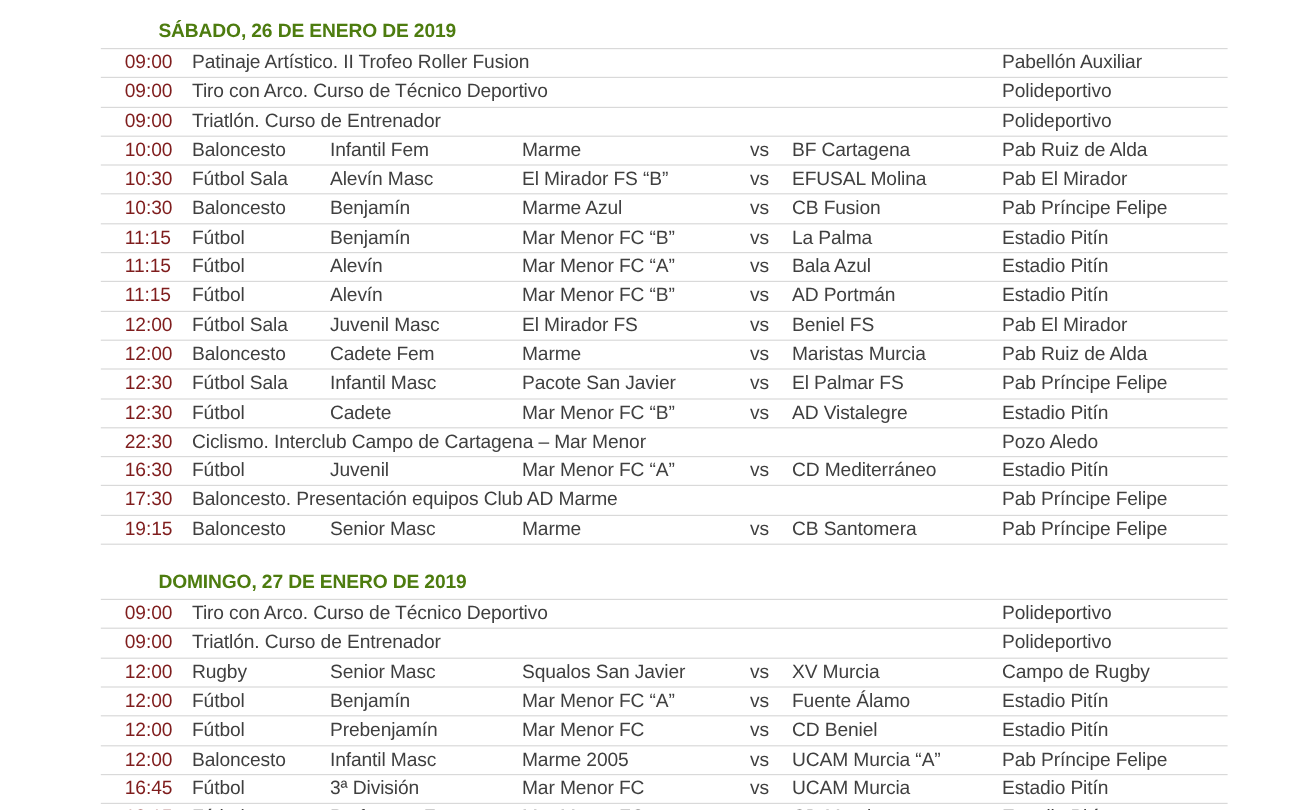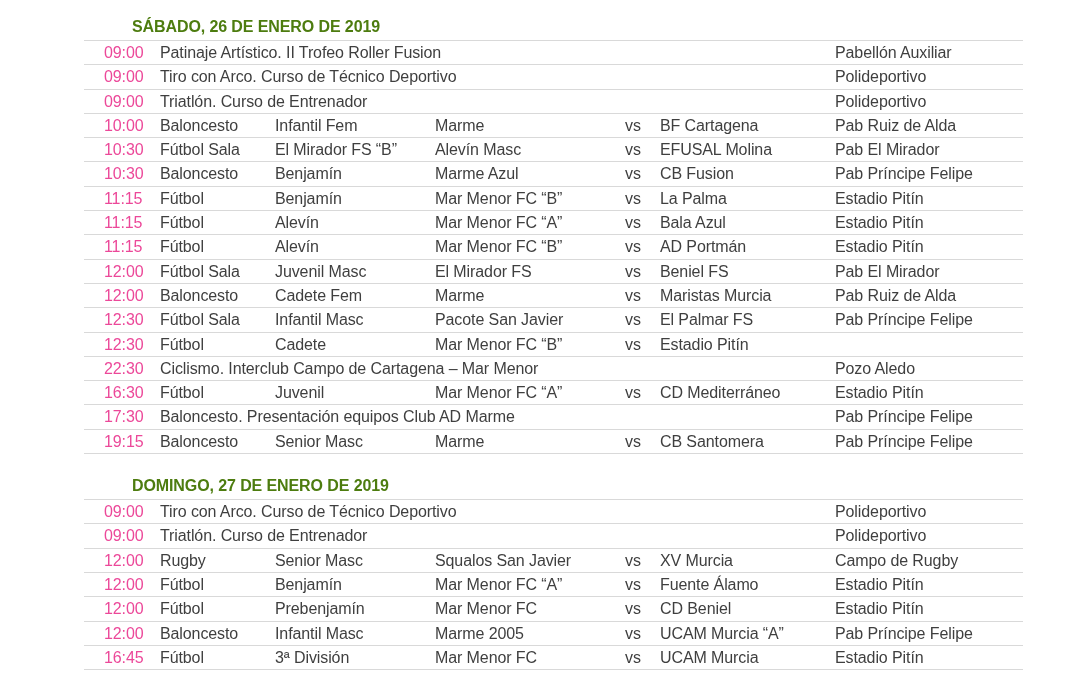--- a/index.html
+++ b/index.html
@@ -16,21 +16,21 @@
     padding-left:48px;white-space:nowrap;
   }
   .day-rows{border-bottom:1px solid #d9d9d9;}
   .row{
     display:grid;border-top:1px solid #d9d9d9;
     height:23.3px;line-height:23.3px;align-items:center;white-space:nowrap;
   }
   .row.match{grid-template-columns:76px 115px 160px 190px 35px 175px 1fr;}
   .row.event{grid-template-columns:76px 675px 1fr;}
   .cell{overflow:visible;}
-  .time{color:#ec4899;padding-left:20px;}
+  .time{color:#7f1d1d;padding-left:20px;}
 </style>
 </head>
 <body>
 
 <div class="doc">
     <div class="day-section">
       <div class="day-title">SÁBADO, 26 DE ENERO DE 2019</div>
       <div class="day-rows">
         <div class="row event">
           <div class="cell time">09:00</div>
@@ -52,22 +52,22 @@
           <div class="cell sport">Baloncesto</div>
           <div class="cell category">Infantil Fem</div>
           <div class="cell home">Marme</div>
           <div class="cell vs">vs</div>
           <div class="cell away">BF Cartagena</div>
           <div class="cell venue">Pab Ruiz de Alda</div>
         </div>
         <div class="row match">
           <div class="cell time">10:30</div>
           <div class="cell sport">Fútbol Sala</div>
+          <div class="cell category">Alevín Masc</div>
           <div class="cell home">El Mirador FS “B”</div>
-          <div class="cell category">Alevín Masc</div>
           <div class="cell vs">vs</div>
           <div class="cell away">EFUSAL Molina</div>
           <div class="cell venue">Pab El Mirador</div>
         </div>
         <div class="row match">
           <div class="cell time">10:30</div>
           <div class="cell sport">Baloncesto</div>
           <div class="cell category">Benjamín</div>
           <div class="cell home">Marme Azul</div>
           <div class="cell vs">vs</div>
@@ -127,20 +127,21 @@
           <div class="cell vs">vs</div>
           <div class="cell away">El Palmar FS</div>
           <div class="cell venue">Pab Príncipe Felipe</div>
         </div>
         <div class="row match">
           <div class="cell time">12:30</div>
           <div class="cell sport">Fútbol</div>
           <div class="cell category">Cadete</div>
           <div class="cell home">Mar Menor FC “B”</div>
           <div class="cell vs">vs</div>
+          <div class="cell away">AD Vistalegre</div>
           <div class="cell venue">Estadio Pitín</div>
         </div>
         <div class="row event">
           <div class="cell time">22:30</div>
           <div class="cell desc">Ciclismo. Interclub Campo de Cartagena – Mar Menor</div>
           <div class="cell venue">Pozo Aledo</div>
         </div>
         <div class="row match">
           <div class="cell time">16:30</div>
           <div class="cell sport">Fútbol</div>

